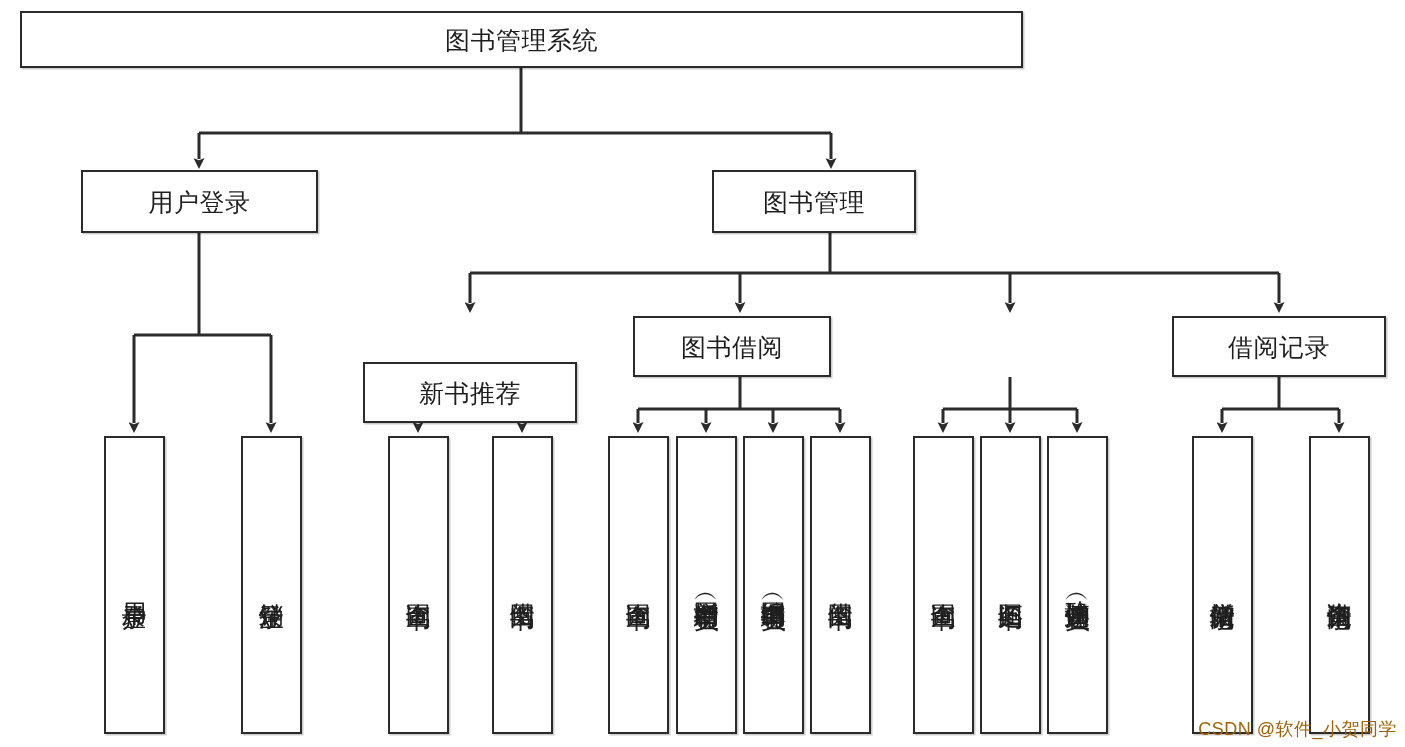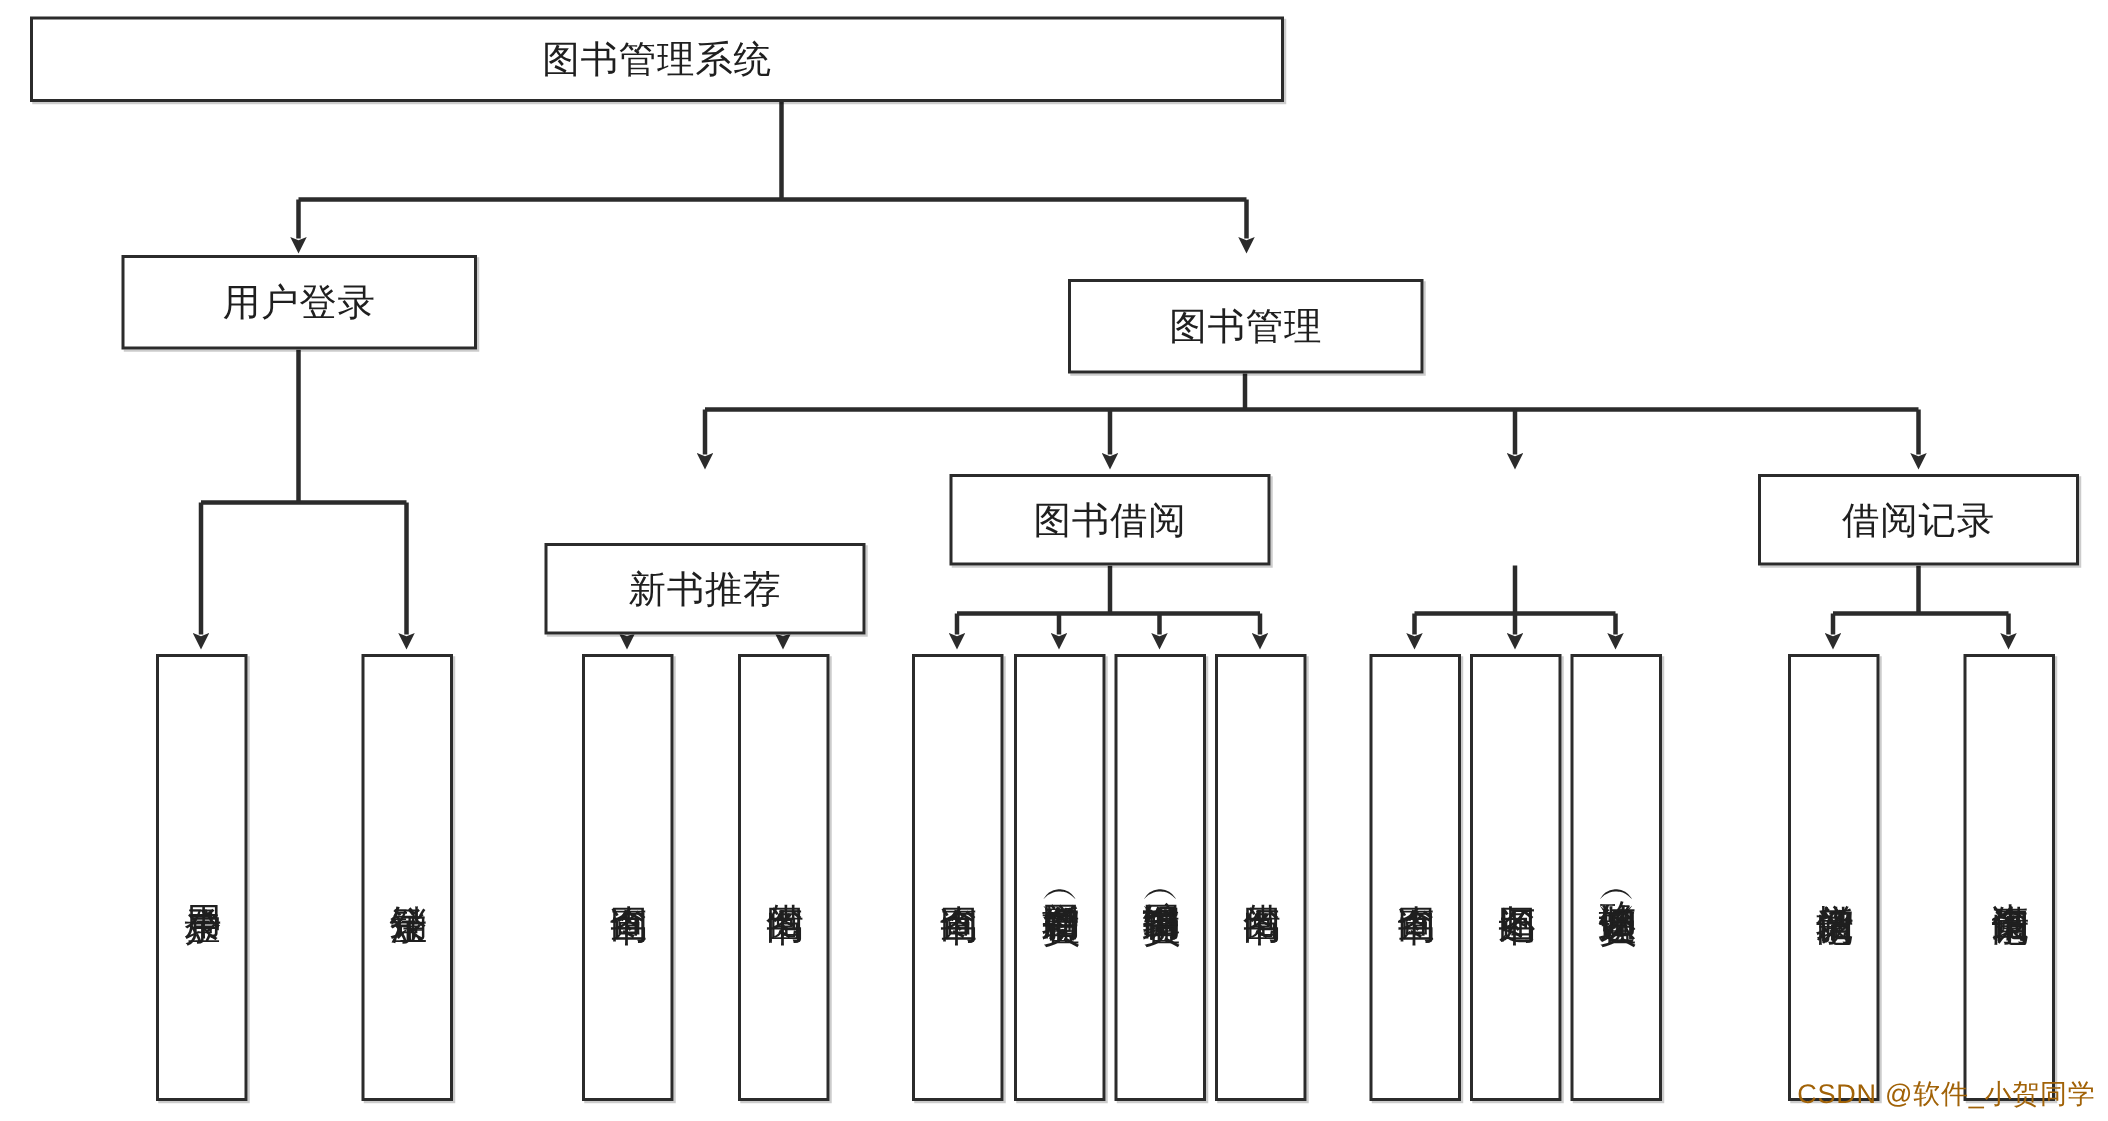--- a/index.html
+++ b/index.html
@@ -121,35 +121,35 @@
       <path d="M1010,409 L1010,423" marker-end="url(#arrow)"></path>
       <path d="M1077,409 L1077,423" marker-end="url(#arrow)"></path>
 
       <path d="M1279,377 L1279,409"></path>
       <path d="M1222,409 L1339,409"></path>
       <path d="M1222,409 L1222,423" marker-end="url(#arrow)"></path>
       <path d="M1339,409 L1339,423" marker-end="url(#arrow)"></path>
     </g>
   </svg>
 
-  <div class="node root h" style="left:20px; top:11px; width:836px; height:57px;">
+  <div class="node root h" style="left:20px; top:11px; width:1003px; height:57px;">
     <span class="label">图书管理系统</span>
   </div>
 
   <div class="node h" style="left:81px; top:170px; width:237px; height:63px;">
     <span class="label">用户登录</span>
   </div>
-  <div class="node h" style="left:712px; top:186px; width:237px; height:63px;">
+  <div class="node h" style="left:712px; top:170px; width:204px; height:63px;">
     <span class="label">图书管理</span>
   </div>
 
   <div class="node h" style="left:363px; top:316px; width:214px; height:61px;margin-top:46px;">
     <span class="label">新书推荐</span>
   </div>
-  <div class="node h" style="left:633px; top:316px; width:214px; height:61px;">
+  <div class="node h" style="left:633px; top:316px; width:198px; height:61px;">
     <span class="label">图书借阅</span>
   </div>
   <div class="node h" style="left:1172px; top:316px; width:214px; height:61px;">
     <span class="label">借阅记录</span>
   </div>
 
   <div class="node v" style="left:104px; top:436px; width:61px; height:298px;">
     <span class="label">用户登录</span>
   </div>
   <div class="node v" style="left:241px; top:436px; width:61px; height:298px;">

